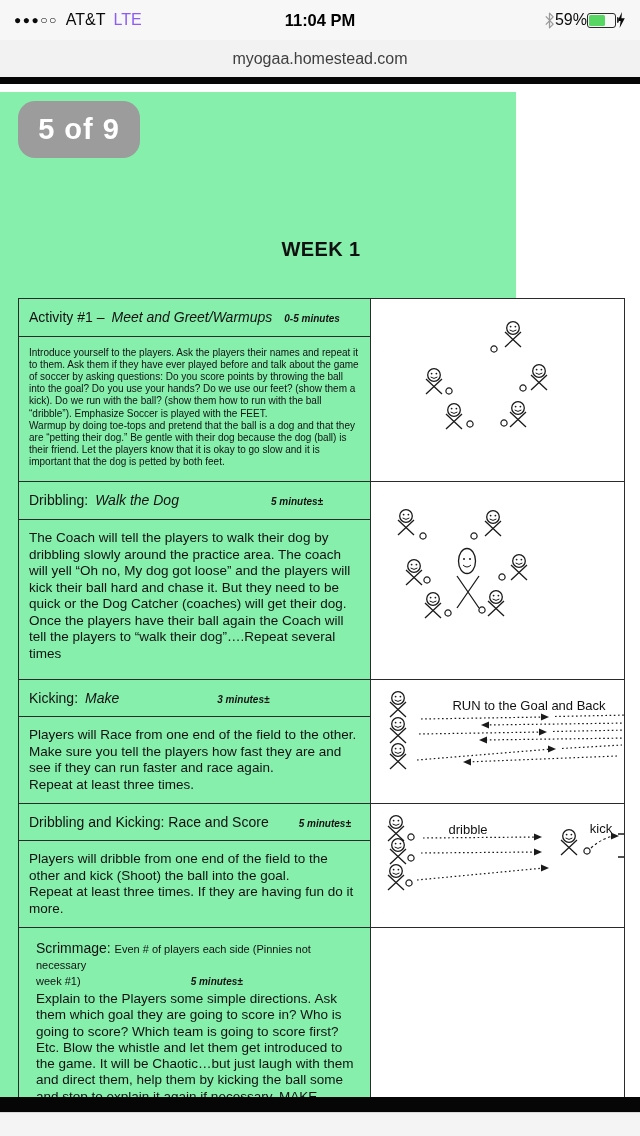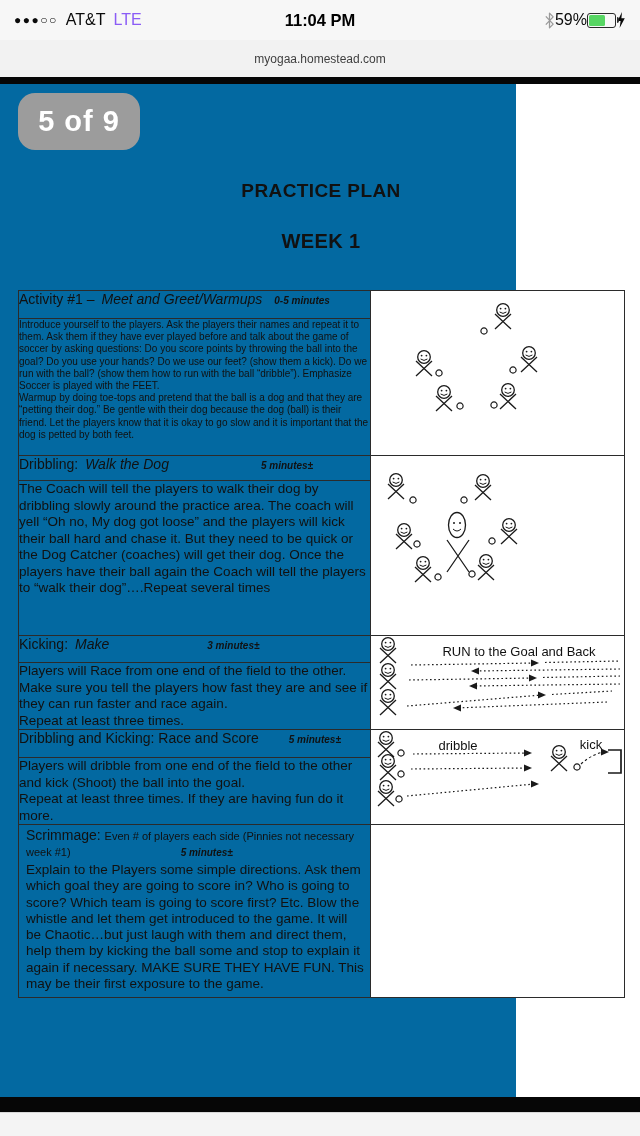--- a/index.html
+++ b/index.html
@@ -14,40 +14,40 @@
   .sb-time{position:absolute;left:0;right:0;text-align:center;font-size:16.5px;font-weight:bold;color:#000;}
   .sb-right{display:flex;align-items:center;z-index:2;}
   .bt-icon{width:11px;height:17px;}
   .sb-pct{font-size:16px;color:#0a0a0a;}
   .battery{position:relative;width:27px;height:13px;border:1px solid #2a2a2a;border-radius:3px;background:#f7f7f7;}
   .battery .fill{position:absolute;left:1px;top:1px;bottom:1px;width:60%;background:#57d663;border-radius:1.5px;}
   .battery .nub{position:absolute;right:-4px;top:3.5px;width:2.5px;height:6px;background:#2a2a2a;border-radius:0 2px 2px 0;}
   .bolt{width:10px;height:16px;}
   
   .urlbar{position:absolute;left:0;top:40px;width:640px;height:37px;background:#f2f2f2;
-          display:flex;align-items:center;justify-content:center;font-size:12px;color:#3f3f3f;}
+          display:flex;align-items:center;justify-content:center;font-size:16px;color:#3f3f3f;}
   .bar-top{position:absolute;left:0;top:77px;width:640px;height:7px;background:#060606;}
   .bar-bottom{position:absolute;left:0;top:1097px;width:640px;height:15px;background:#060606;}
   .toolbar-sliver{position:absolute;left:0;top:1112px;width:640px;height:24px;background:#f4f4f4;border-top:1px solid #d8d8d8;}
   
-  .page{position:absolute;left:0;top:84px;width:516px;height:1013px;background:#0369a1;}
+  .page{position:absolute;left:0;top:92px;width:516px;height:1013px;background:#86efac;}
   .badge{position:absolute;left:18px;top:9px;width:122px;height:57px;background:#9c9c9c;border-radius:17px;
          color:#fff;font-weight:bold;font-size:29px;text-align:center;line-height:56px;letter-spacing:1px;}
   .logo{position:absolute;left:22px;top:47px;width:134px;height:66px;background:#151c3e;border-top:3px solid #8c2332;box-sizing:border-box;}
   .logo-word{position:absolute;left:9px;top:11px;font-size:27px;font-weight:bold;font-style:italic;color:#d2232a;
              letter-spacing:1px;-webkit-text-stroke:0.9px #2e4896;}
   .logo-ball{position:absolute;right:5px;top:9px;width:34px;height:34px;}
   .logo-region{position:absolute;left:0;right:0;bottom:3px;text-align:center;font-size:6.5px;color:#cdd2e2;letter-spacing:0.5px;}
   .doc-title{position:absolute;left:18px;top:96px;width:606px;text-align:center;font-size:19px;font-weight:600;
              color:#111;letter-spacing:0.4px;}
   .doc-subtitle{position:absolute;left:18px;top:146px;width:606px;text-align:center;font-size:20px;font-weight:600;
              color:#111;letter-spacing:0.4px;}
   
   table.plan{position:absolute;left:18px;top:206px;width:606px;border-collapse:collapse;table-layout:fixed;}
-  table.plan td{border:1.5px solid #2b2b2b;vertical-align:top;padding:0;overflow:hidden;}
+  table.plan td{border:1.5px solid #2b2b2b;vertical-align:top;padding:10px;overflow:hidden;}
   col.c-left{width:352px;} col.c-right{width:254px;}
   td.h{font-size:14px;color:#111;padding:3px 6px 0 7px;white-space:nowrap;}
   .hi{font-style:italic;margin-left:7px;}
   .dur{font-size:10px;font-weight:bold;font-style:italic;color:#111;}
   .dur-a1{margin-left:12px;} .dur-a2{margin-left:92px;} .dur-a3{margin-left:98px;font-style:italic;} .dur-a4{margin-left:30px;}
   td.d{font-size:13.5px;line-height:16.5px;color:#111;padding:3px 6px 0 8px;white-space:pre-line;}
   td.d-small{font-size:10px;line-height:12.2px;padding:3px 6px 0 7px;}
   td.dg{background:#fff;}
   td.dg svg{display:block;}
   .scrim-h{font-size:14px;color:#111;padding:3px 6px 0 7px;line-height:15px;}
@@ -117,21 +117,20 @@
 
   <div class="urlbar">
     <span>myogaa.homestead.com</span>
   </div>
   <div class="bar-top"></div>
 
   <div class="page">
     <div class="badge">5 of 9</div>
 
 
-    <div class="doc-title">PRACTICE PLAN</div>
     <div class="doc-subtitle">WEEK 1</div>
 
     <table class="plan">
       <colgroup>
           <col class="c-left">
           <col class="c-right">
         </colgroup>
 
       <tbody>
           <tr style="height:28px">

